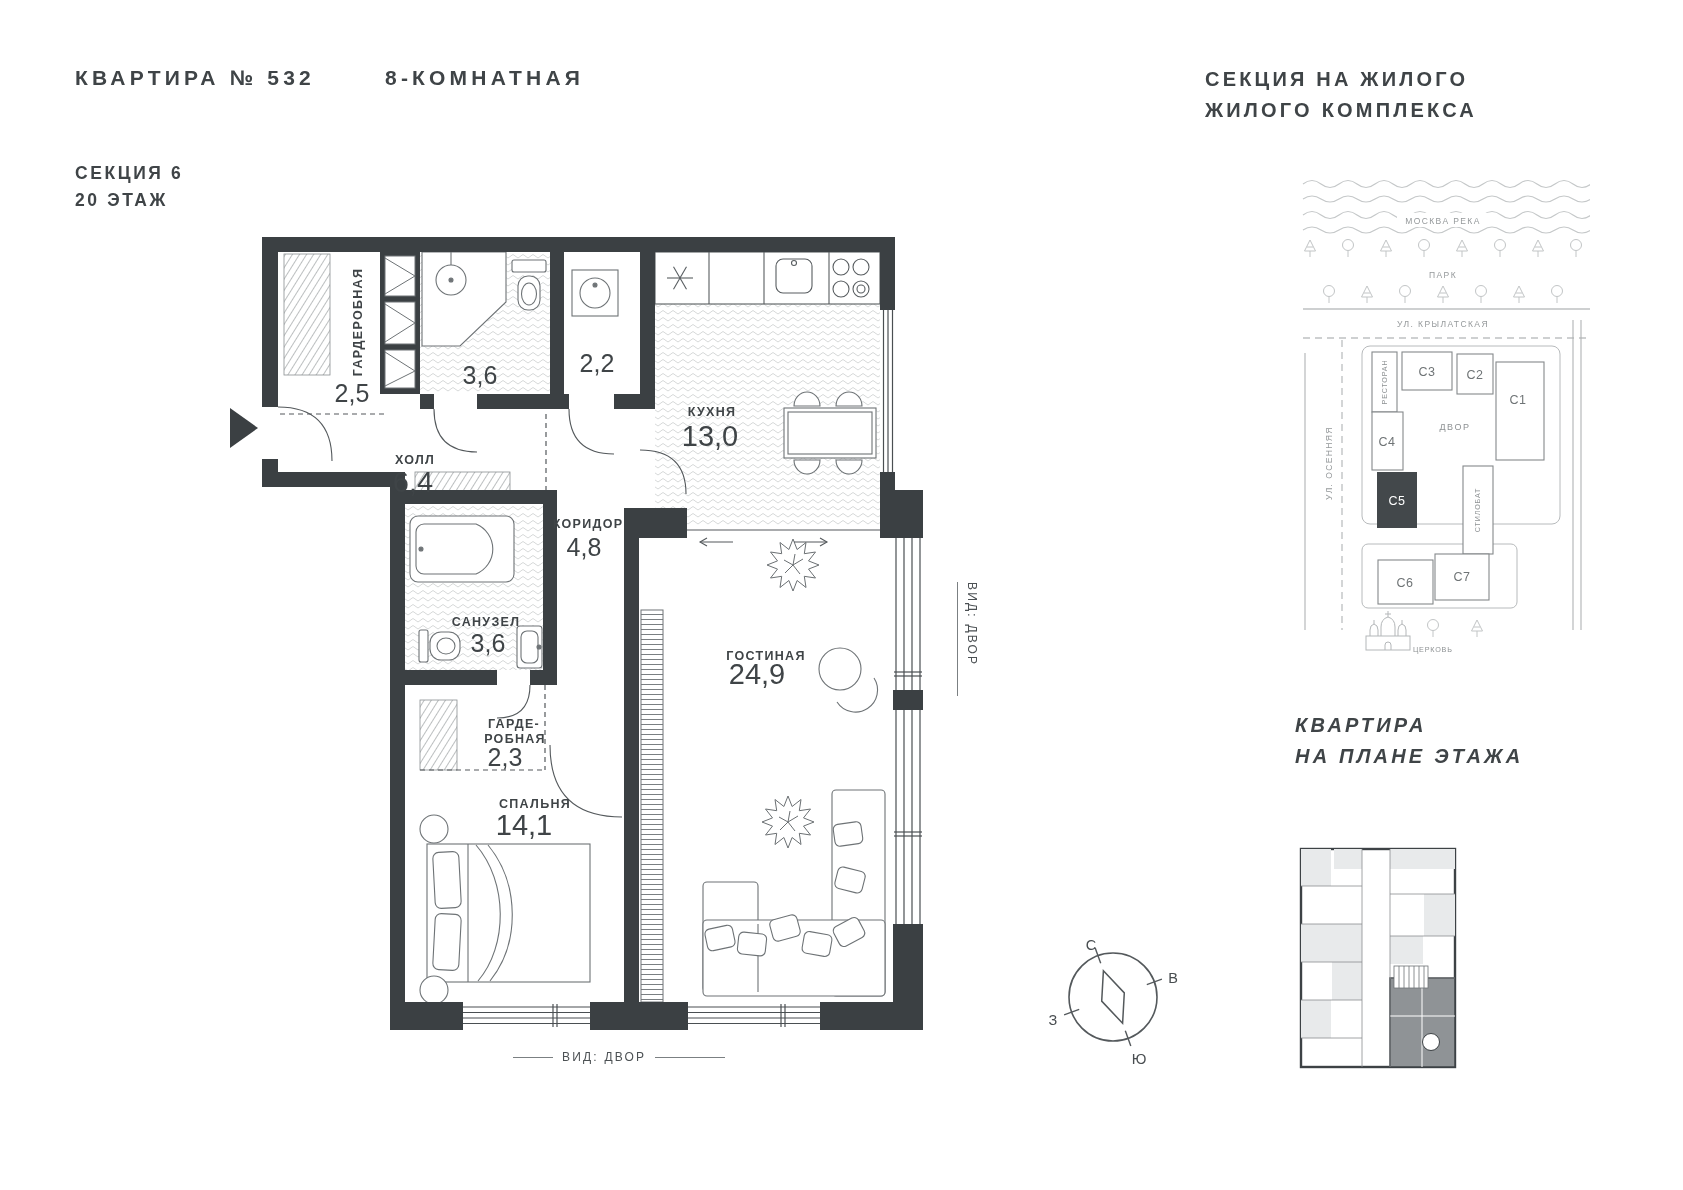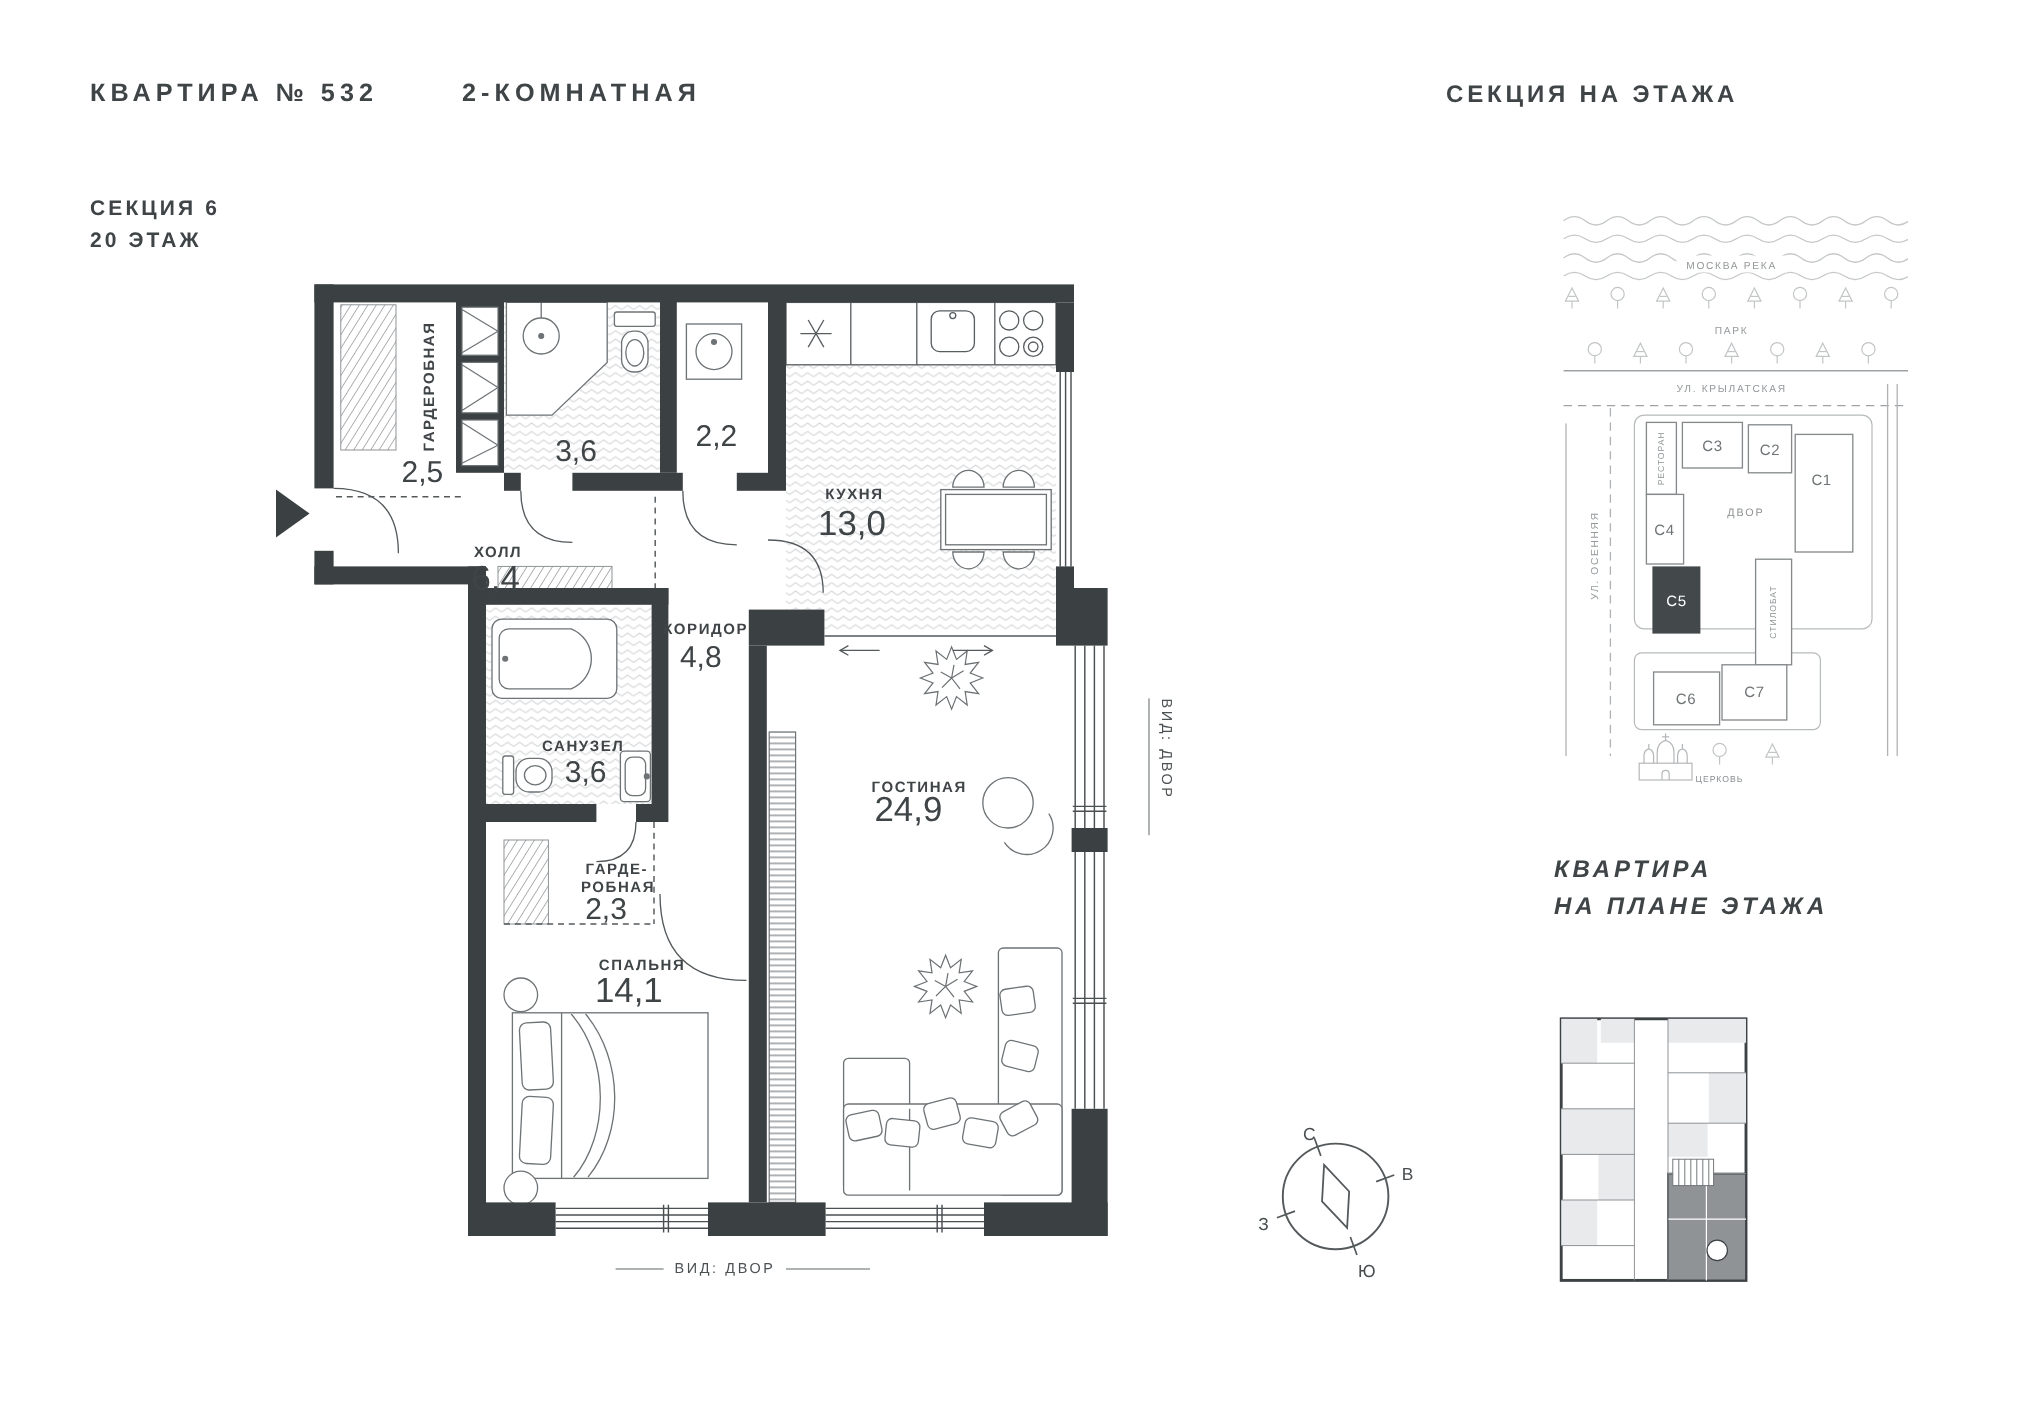--- a/index.html
+++ b/index.html
@@ -35,24 +35,25 @@
 <body>
 
 <div class="canvas">
 
   <div class="abs h1" style="left:75px;top:66px;">КВАРТИРА № 532</div>
   <div class="abs h2" style="left:75px;top:160px;">
     <div>СЕКЦИЯ 6</div>
     <div>20 ЭТАЖ</div>
   </div>
   <div class="abs h1" style="left:385px;top:66px;">
-    <span class="line">2-КОМНАТНАЯ</span>
+    <span class="line">8-КОМНАТНАЯ</span>
   </div>
   <div class="abs maptitle" style="left:1205px;top:64px;">
-    <div>СЕКЦИЯ НА ЭТАЖА</div>
+    <div>СЕКЦИЯ НА ЖИЛОГО</div>
+    <div>ЖИЛОГО КОМПЛЕКСА</div>
   </div>
   <div class="abs maptitle" style="left:1295px;top:710px;font-style:italic;">
     <div>КВАРТИРА</div>
     <div>НА ПЛАНЕ ЭТАЖА</div>
   </div>
 
   <svg class="abs" style="left:228px;top:232px;" width="714" height="802" viewBox="0 0 714 802">
     <defs>
       <pattern id="wavePat" width="10" height="7" patternUnits="userSpaceOnUse">
         <path d="M0,5 L5,1.5 L10,5" fill="none" stroke="#d6d8d9" stroke-width="1"></path>

